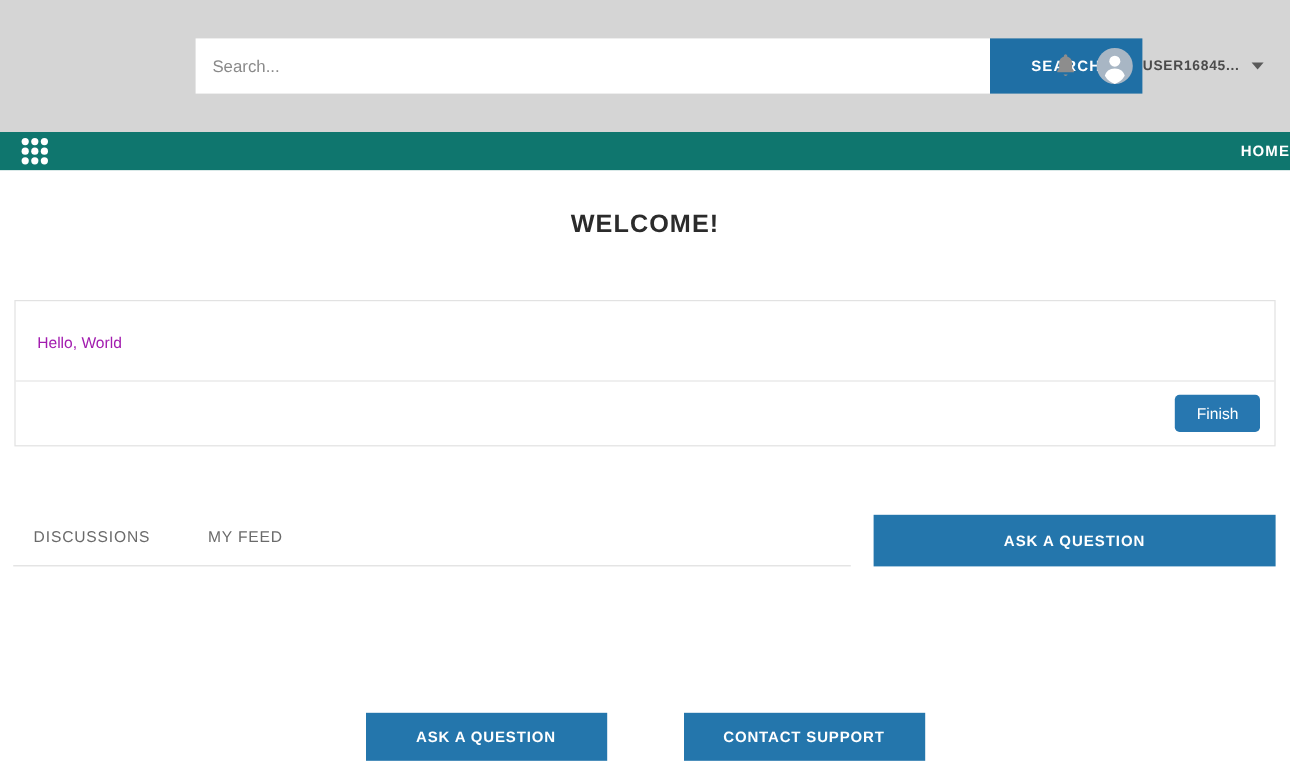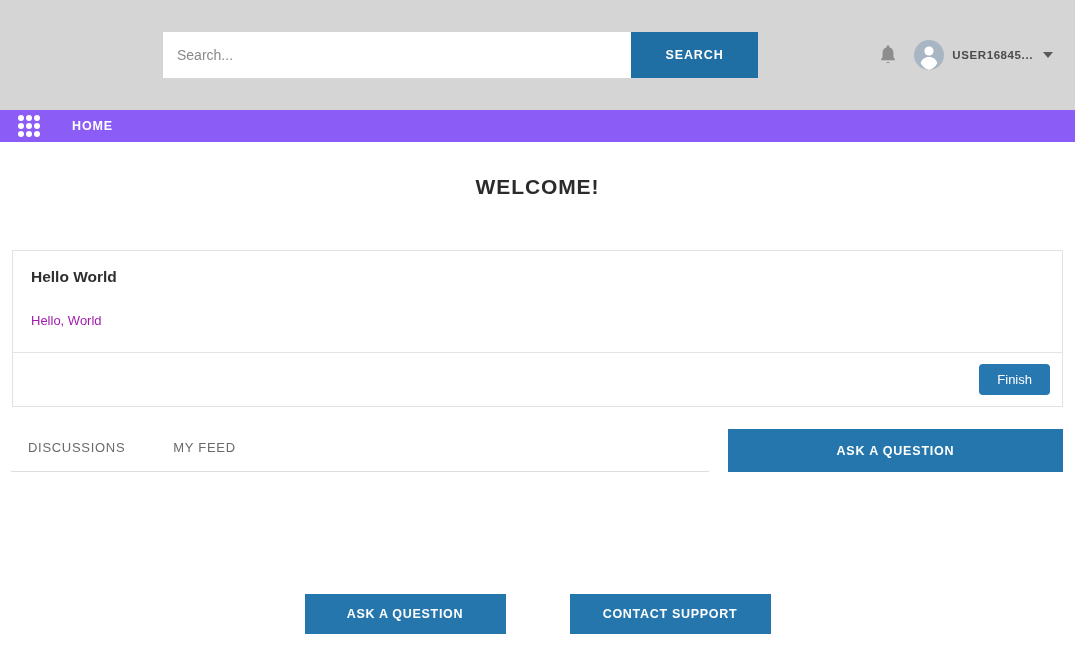--- a/index.html
+++ b/index.html
@@ -23,21 +23,21 @@
     height: 110px;
     background: #d5d5d5;
     display: flex;
     align-items: center;
   }
 
   .search-wrap {
     position: absolute;
     left: 163px;
     top: 32px;
-    width: 595px;
+    width: 789px;
     height: 46px;
     display: flex;
   }
 
   .search-input {
     flex: 1 1 auto;
     height: 46px;
     border: none;
     outline: none;
     background: #ffffff;
@@ -108,24 +108,25 @@
     width: 0; height: 0;
     border-left: 5px solid transparent;
     border-right: 5px solid transparent;
     border-top: 6px solid #5a5a5a;
     margin-left: 2px;
   }
 
   
   .navbar {
     height: 32px;
-    background: #8b5cf6;
+    background: #0f766e;
     display: flex;
     align-items: center;
     padding-left: 18px;
+    justify-content: space-between;
   }
 
   .waffle {
     width: 24px;
     height: 22px;
     display: grid;
     grid-template-columns: repeat(3, 6px);
     grid-template-rows: repeat(3, 6px);
     gap: 2px;
     cursor: pointer;
@@ -342,21 +343,20 @@
   </span>
   <span class="nav-home">HOME</span>
 </div>
 
 <div class="main">
 
   <div class="welcome-title">WELCOME!</div>
 
 
   <div class="card">
-    <div class="card-title">Hello World</div>
     <div class="card-body">Hello, World</div>
     <div class="card-footer">
       <button class="finish-button">Finish</button>
     </div>
   </div>
 
   <div class="tabs-row">
     <div class="tabs">
       <div class="tab">DISCUSSIONS</div>
       <div class="tab">MY FEED</div>

